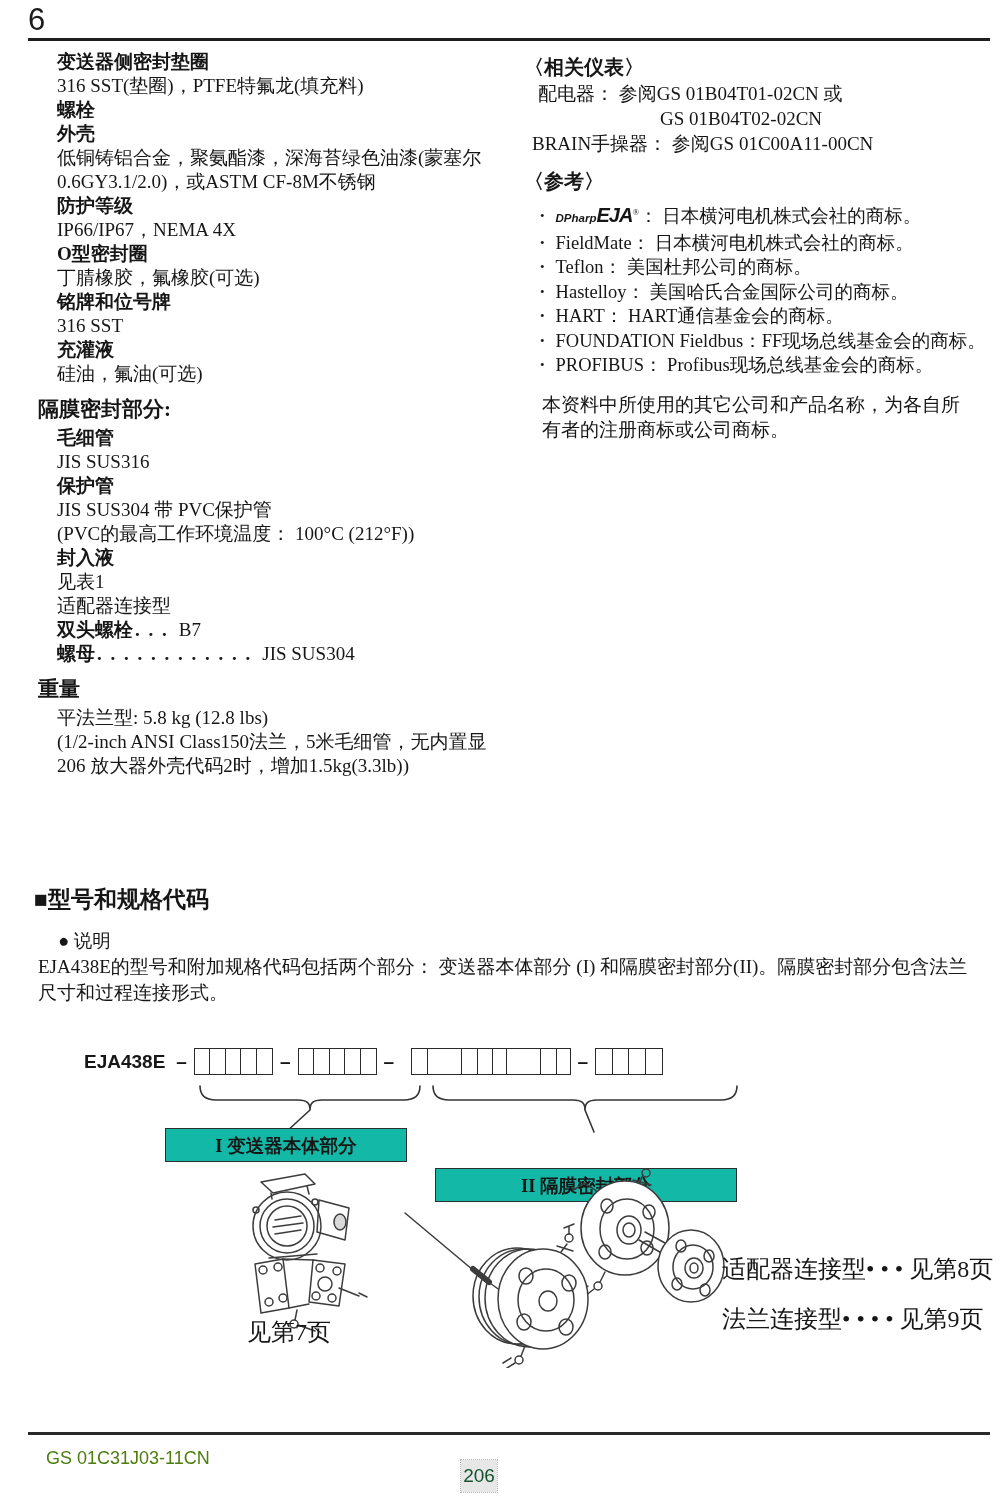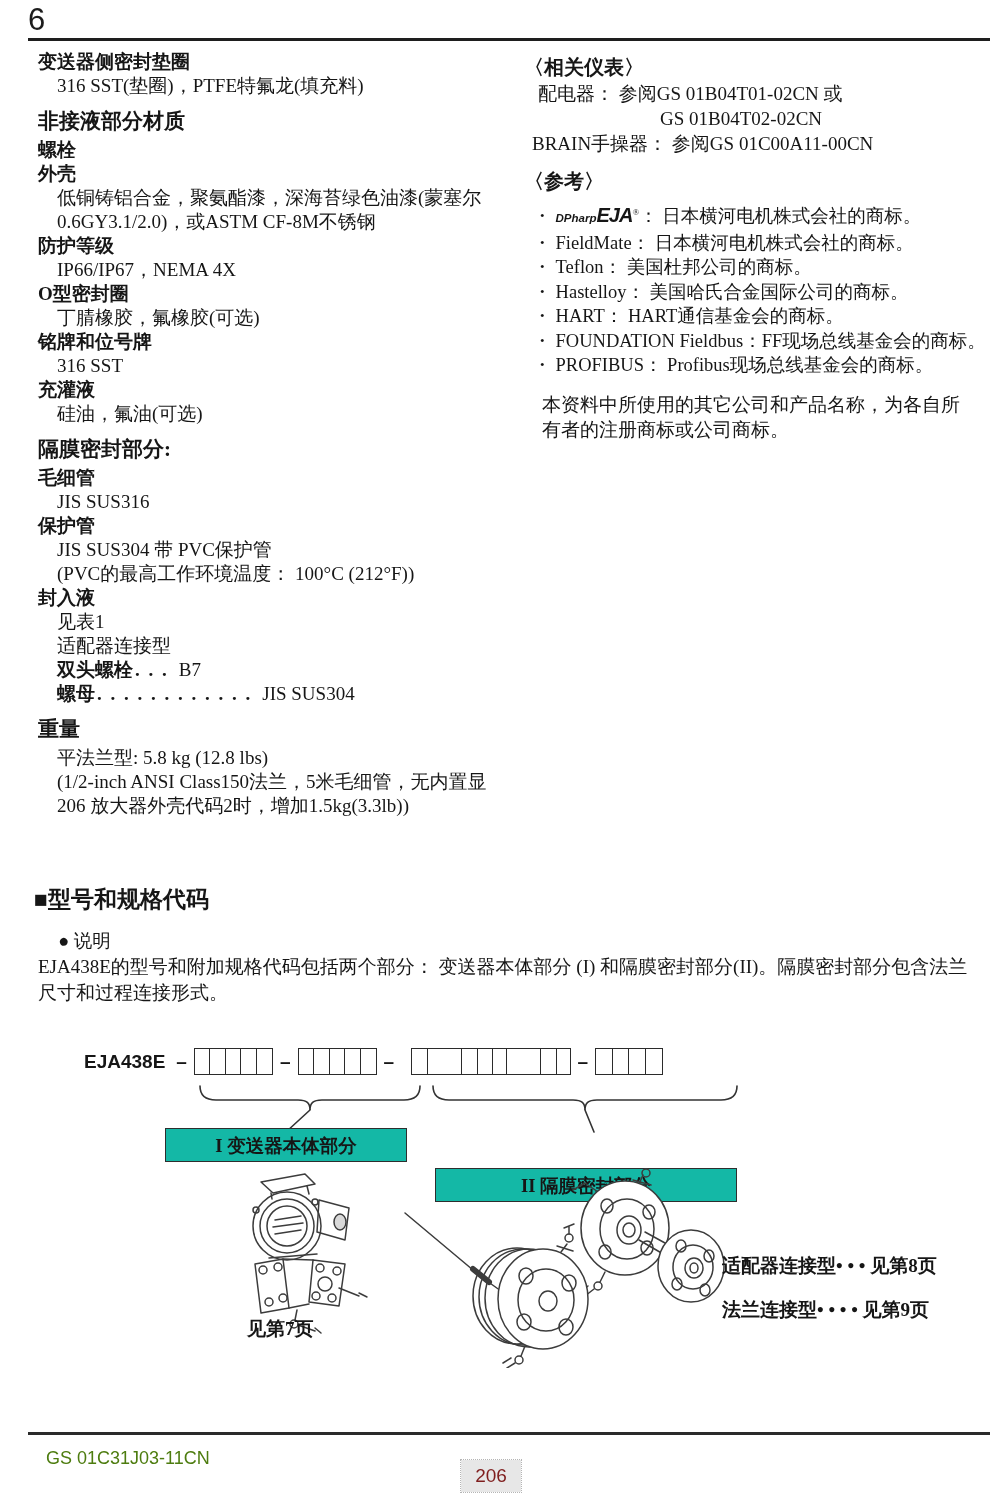--- a/index.html
+++ b/index.html
@@ -8,28 +8,28 @@
     margin:0 auto;overflow:hidden;color:#161616;
     font-family:"Liberation Serif","DejaVu Serif",serif;
   }
   .abs{position:absolute;}
 
   
   .pagenum{left:28px;top:2px;font-size:31px;color:#1c1c1c;font-family:"Liberation Sans","DejaVu Sans",sans-serif;}
   .toprule{left:28px;top:38px;width:962px;height:3px;background:#1e1e1e;}
   .footrule{left:28px;top:1432px;width:962px;height:3px;background:#2a2a2a;}
   .footdoc{left:46px;top:1448px;font-size:18px;font-family:"Liberation Sans","DejaVu Sans",sans-serif;color:#4d7c0f;}
-  .footpage{left:461px;top:1460px;width:60px;height:32px;background:#e7e7e7;outline:1px dotted #b5b5b5;
+  .footpage{left:461px;top:1460px;width:36px;height:32px;background:#e7e7e7;outline:1px dotted #b5b5b5;
     display:flex;align-items:center;justify-content:center;font-size:19px;
-    font-family:"Liberation Sans","DejaVu Sans",sans-serif;color:#7f1d1d;}
+    font-family:"Liberation Sans","DejaVu Sans",sans-serif;color:#14532d;}
 
   
   .leftcol{left:38px;top:50px;width:468px;}
   .h1{font-size:21px;line-height:30px;font-weight:700;margin:8px 0 2px 0;white-space:nowrap;}
-  .h2{font-size:19px;line-height:24px;font-weight:700;white-space:nowrap;}
+  .h2{font-size:19px;line-height:24px;font-weight:700;margin-left:19px;white-space:nowrap;}
   .body{font-size:19px;line-height:24px;margin-left:19px;white-space:nowrap;}
   .kv .dots{letter-spacing:2px;margin:0 10px 0 2px;font-weight:700;}
   .kv .b{font-weight:700;}
 
   
   .rightcol{left:520px;top:54px;width:478px;}
   .rc-title{font-size:20px;line-height:27px;font-weight:700;margin-left:4px;white-space:nowrap;}
   .rc-line{font-size:19px;line-height:25px;white-space:nowrap;}
   .rl1{margin-left:18px;}
   .rl2{margin-left:140px;}
@@ -58,39 +58,38 @@
   .cells .cw{width:36px;}
   .cells .cn{width:15px;}
   .g3{margin-left:10px;}
   .g4 .c{width:18px;}
 
   .part-box{border:1.5px solid #2e2e2e;display:flex;align-items:center;justify-content:center;
     font-size:18.5px;font-weight:700;white-space:nowrap;background:#14b8a6;}
   .p1{left:165px;top:1128px;width:240px;height:32px;}
   .p2{left:435px;top:1128px;width:300px;height:32px;margin-top:40px;}
 
-  .caption{font-size:19px;white-space:nowrap;font-weight:bold;}
+  .caption{font-size:24px;white-space:nowrap;}
   .cap7{left:247px;top:1316px;}
   .capr{left:722px;top:1253px;}
   .capr .line2{margin-top:18px;}
 
   svg{display:block;}
 </style>
 </head>
 <body>
 
 <div class="page">
 
   <div class="abs pagenum">6</div>
   <div class="abs toprule"></div>
 
   <div class="abs leftcol">
     <div class="h2">变送器侧密封垫圈</div>
     <div class="body">316 SST(垫圈)，PTFE特氟龙(填充料)</div>
-    <div class="h1">非接液部分材质</div>
     <div class="h2">螺栓</div>
     <div class="h2">外壳</div>
     <div class="body">低铜铸铝合金，聚氨酯漆，深海苔绿色油漆(蒙塞尔</div>
     <div class="body">0.6GY3.1/2.0)，或ASTM CF-8M不锈钢</div>
     <div class="h2">防护等级</div>
     <div class="body">IP66/IP67，NEMA 4X</div>
     <div class="h2">O型密封圈</div>
     <div class="body">丁腈橡胶，氟橡胶(可选)</div>
     <div class="h2">铭牌和位号牌</div>
     <div class="body">316 SST</div>

